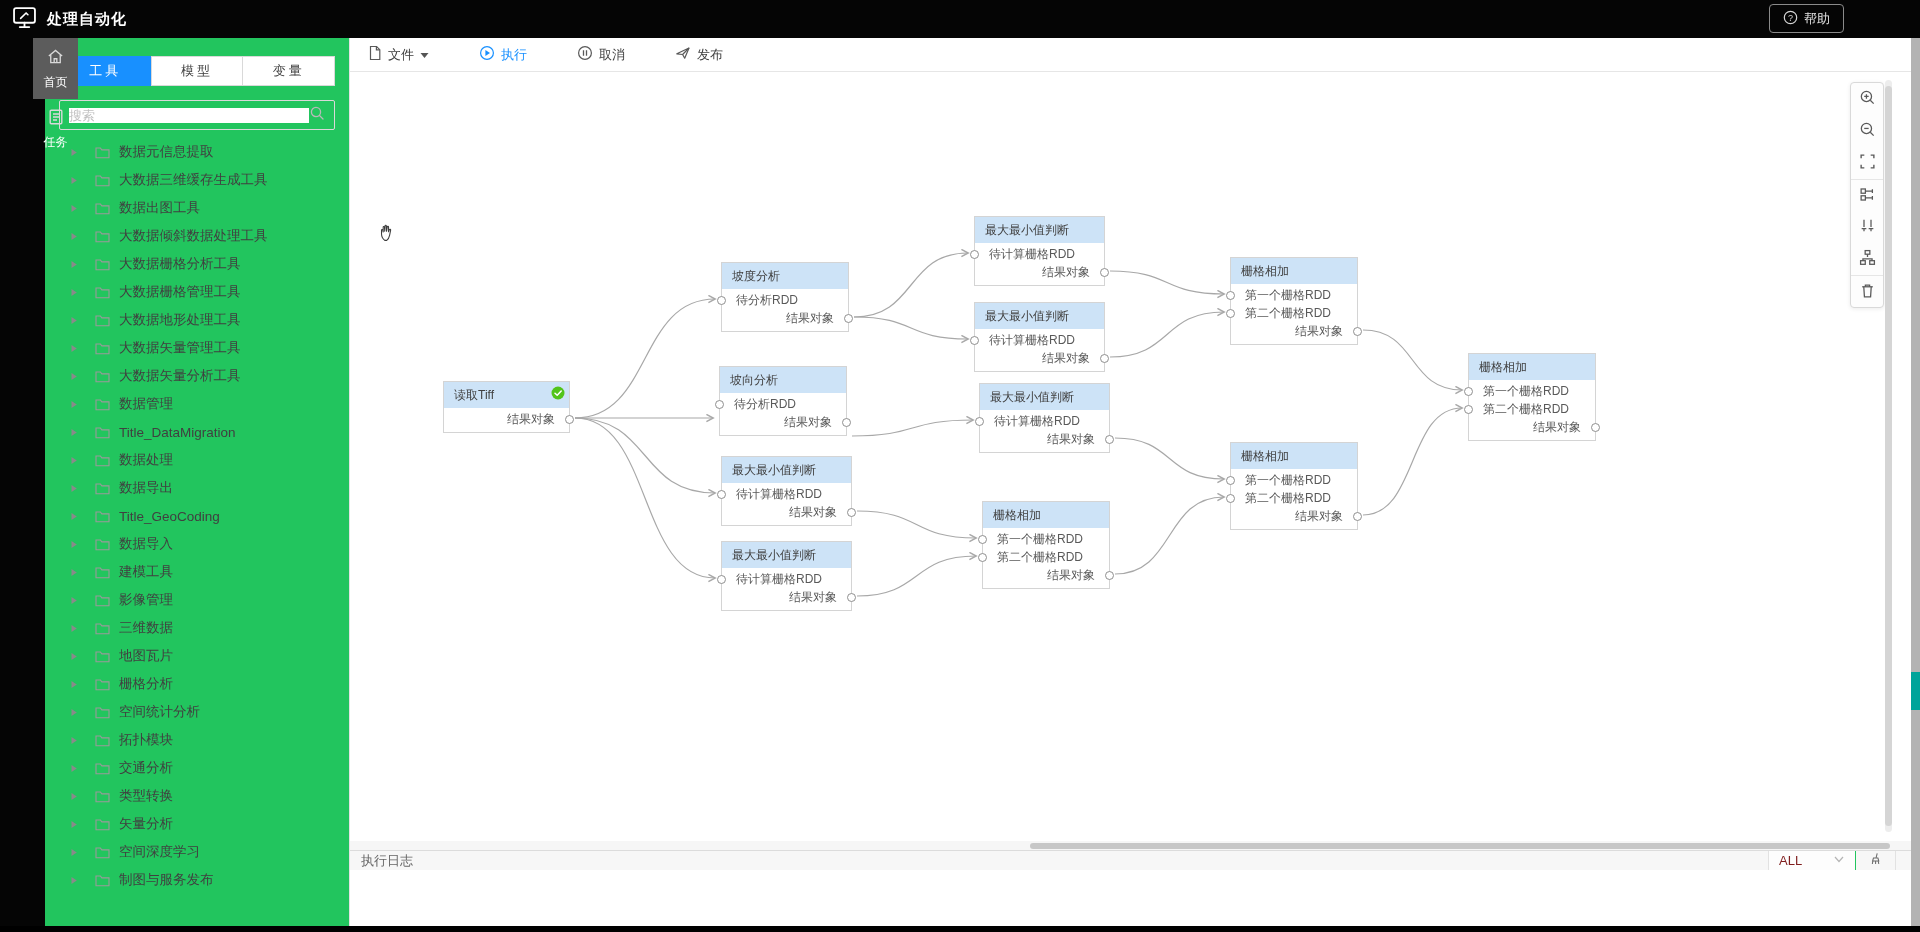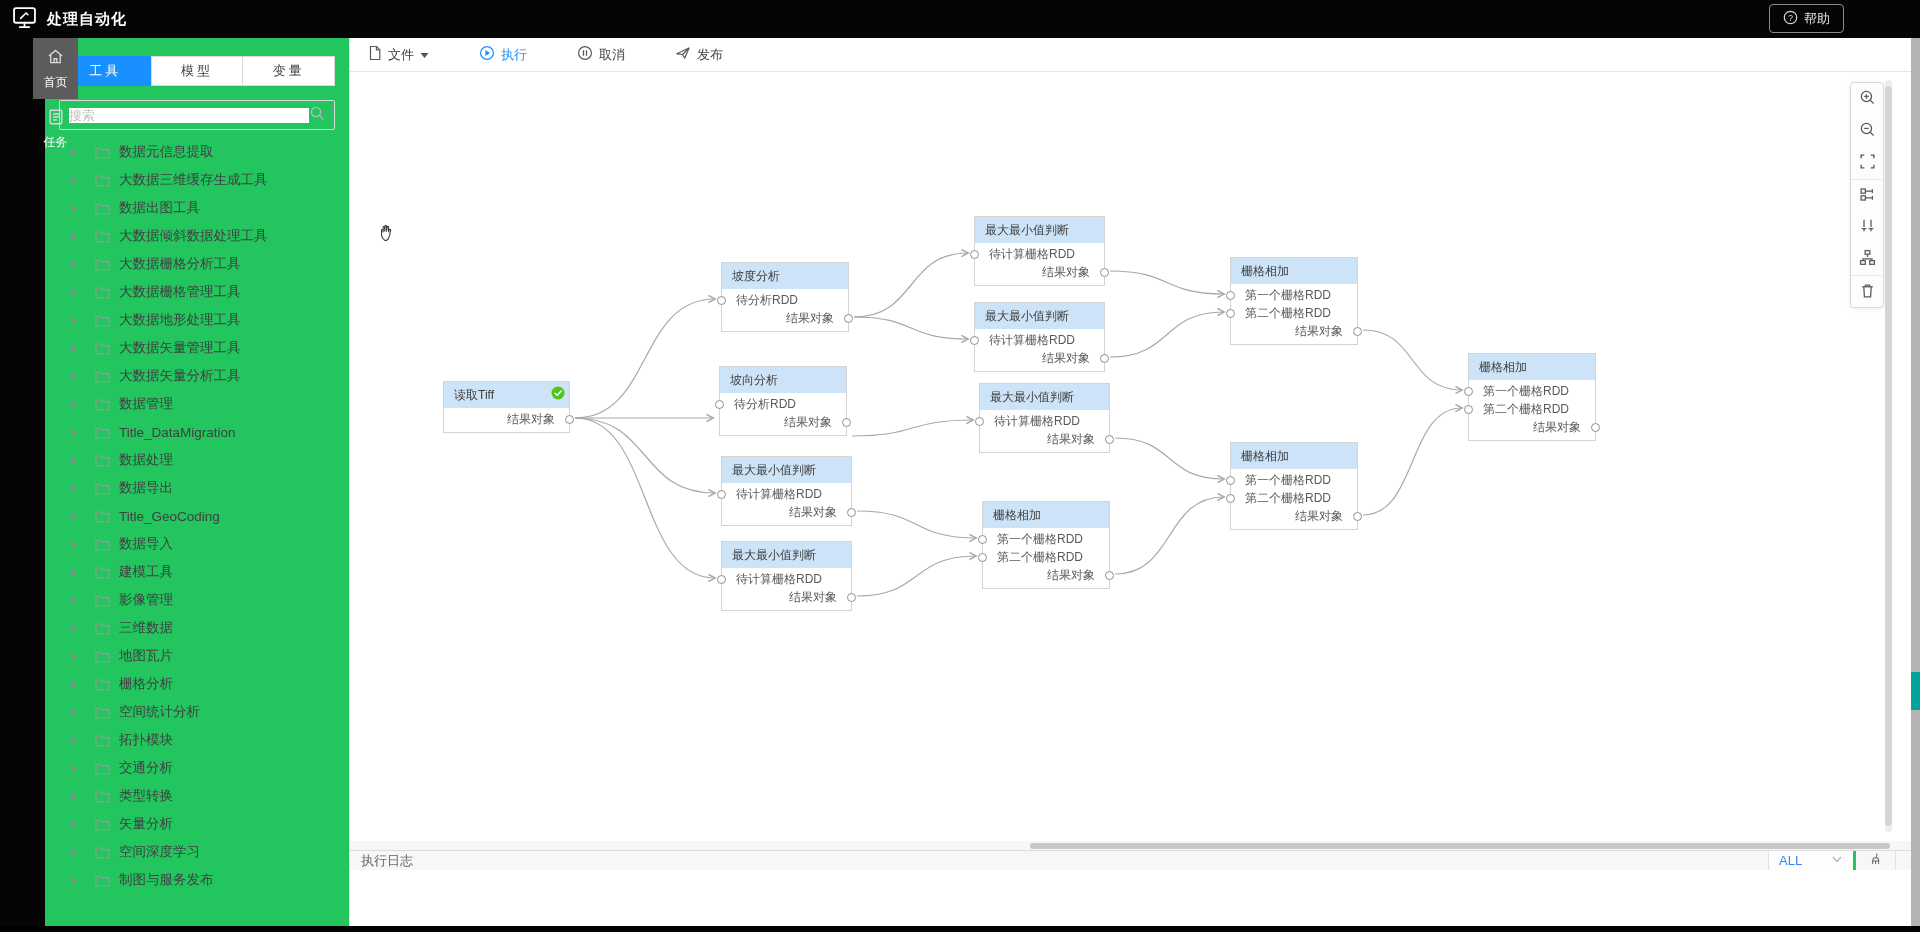--- a/index.html
+++ b/index.html
@@ -81,23 +81,23 @@
 
   .hand-cursor { position:absolute; left:25px; top:150px; }
 
   
   .hscroll { height:9px; background:#f6f6f6; position:relative; }
   .hthumb { position:absolute; left:680px; top:1.5px; width:860px; height:6px; border-radius:3px; background:#c7c7c7; }
 
   .logbar { height:20px; background:#f7f7f7; border-top:1px solid #dcdcdc; display:flex; align-items:center;
             padding-left:11px; font-size:13px; color:#666; position:relative; }
   .log-right { position:absolute; right:24px; top:0; height:100%; display:flex; align-items:center; }
-  .filter { width:88px; height:100%; border-left:1px solid #e2e2e2; border-right:3px solid #22c55e;
+  .filter { width:88px; height:100%; border-left:1px solid #e2e2e2; border-right:1px solid #22c55e;
             background:#fdfdfd; display:flex; align-items:center; justify-content:space-between;
-            padding:0 10px; color:#3b82f6; font-size:13px; cursor:pointer; }
+            padding:0 10px; color:#7f1d1d; font-size:13px; cursor:pointer; }
   .clear-btn { width:40px; height:100%; background:none; border:none; border-right:1px solid #e2e2e2;
                display:flex; align-items:center; justify-content:center; cursor:pointer; }
 
   .outer-scrollbar { position:absolute; right:0; top:38px; width:9px; height:888px; background:#b3b3b3; z-index:40; }
   .teal-thumb { position:absolute; left:0; top:634px; width:9px; height:38px; background:#00a49a; }
   .bottom-strip { position:absolute; left:0; top:926px; width:1920px; height:6px; background:#000; }
 </style>
 </head>
 <body>
 

